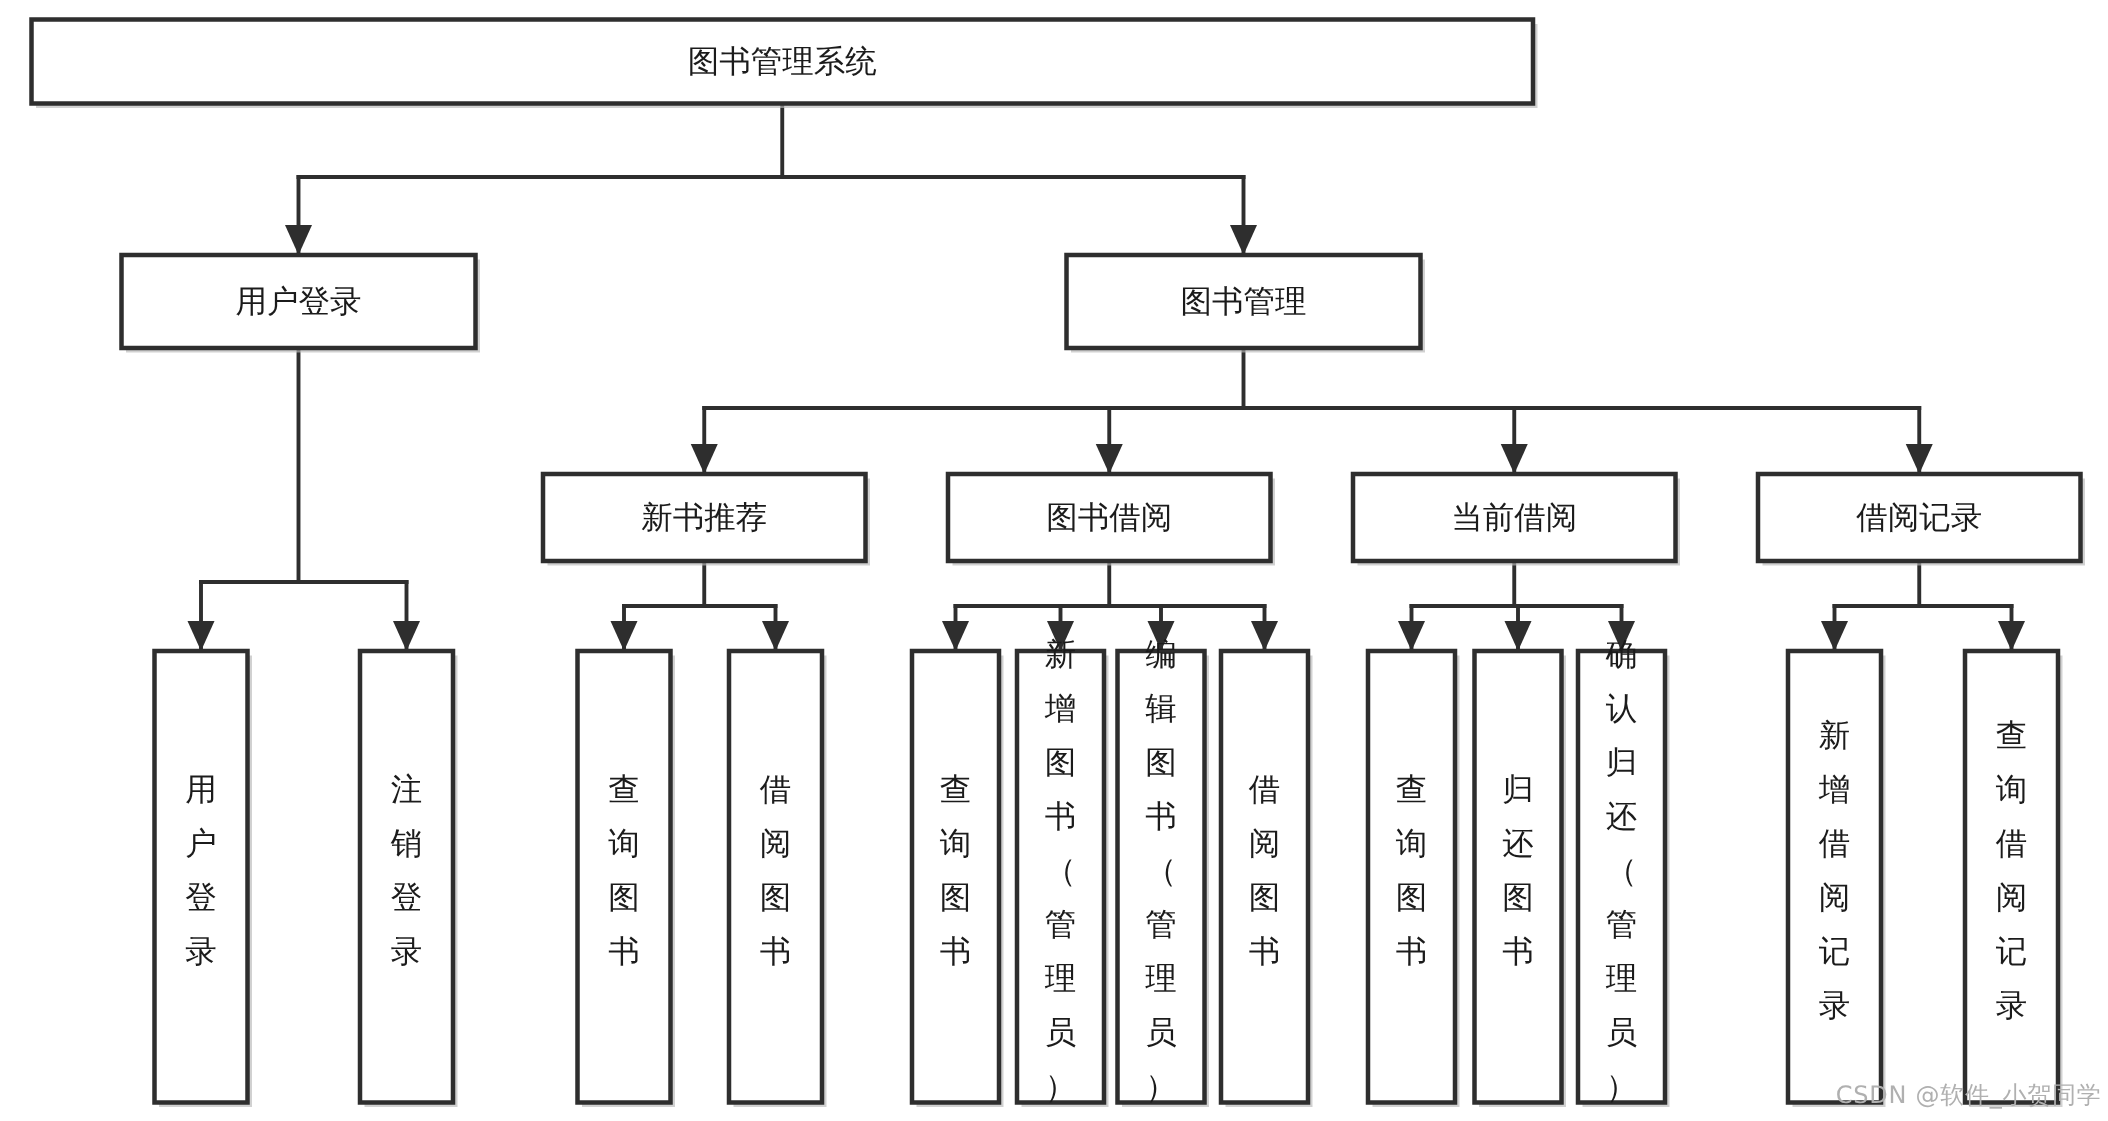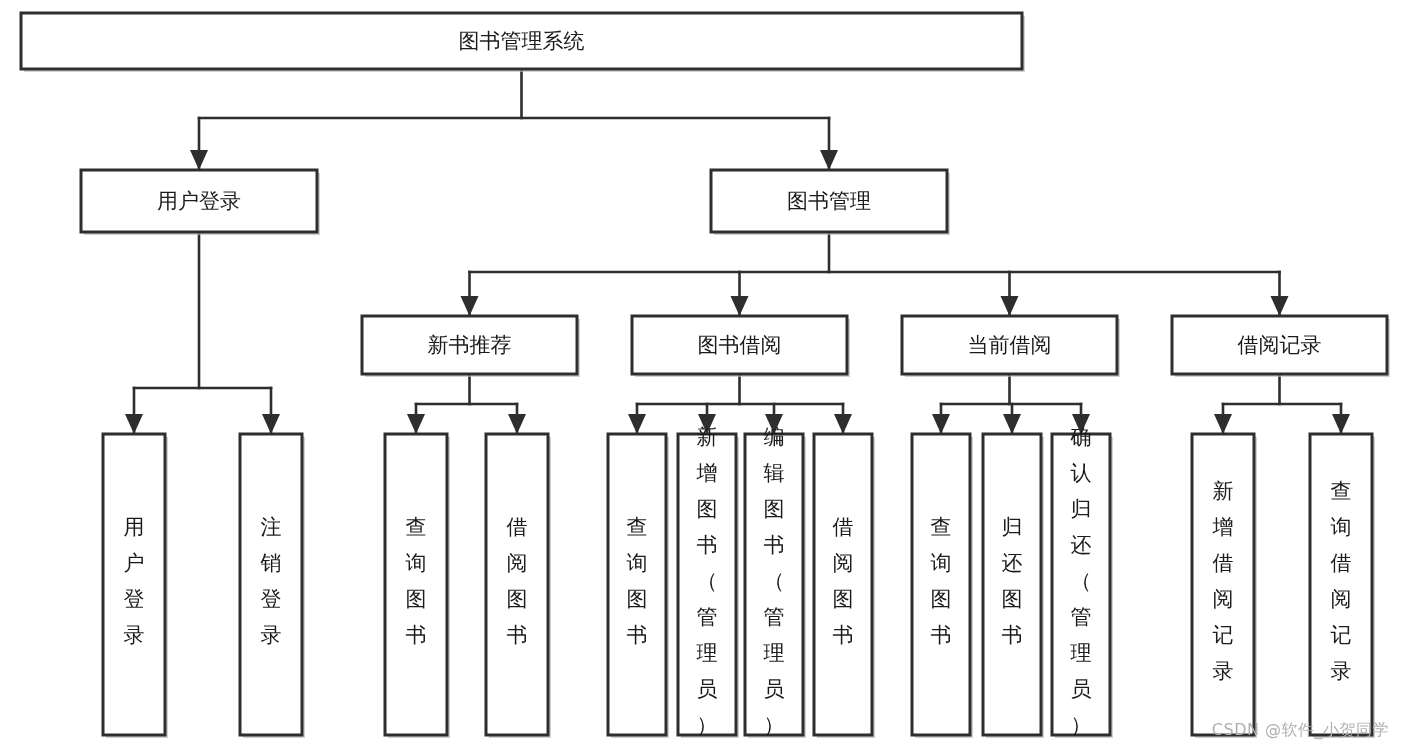--- a/index.html
+++ b/index.html
@@ -50,21 +50,21 @@
     dominant-baseline: middle;
   }
   .node-label-v {
     fill: #1b1b1b;
     font-family: "DejaVu Sans", "Liberation Sans", sans-serif;
     font-size: 21px;
     text-anchor: middle;
   }
   .watermark {
     position: absolute;
-    right: 16px;
+    right: 4px;
     bottom: 6px;
     font-family: "DejaVu Sans", "Liberation Sans", sans-serif;
     font-size: 16px;
     color: #b0b0b0;
     letter-spacing: 0.5px;
     white-space: nowrap;
     pointer-events: none;
   }
 </style>
 </head>

